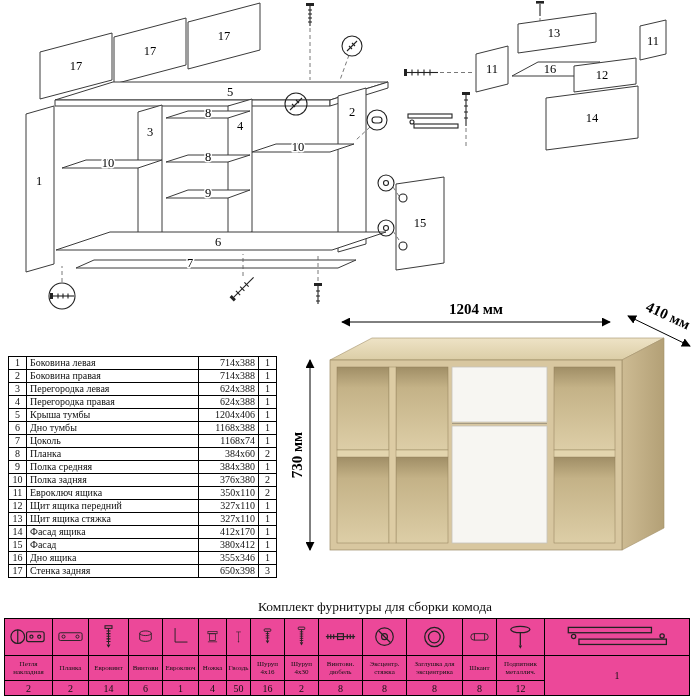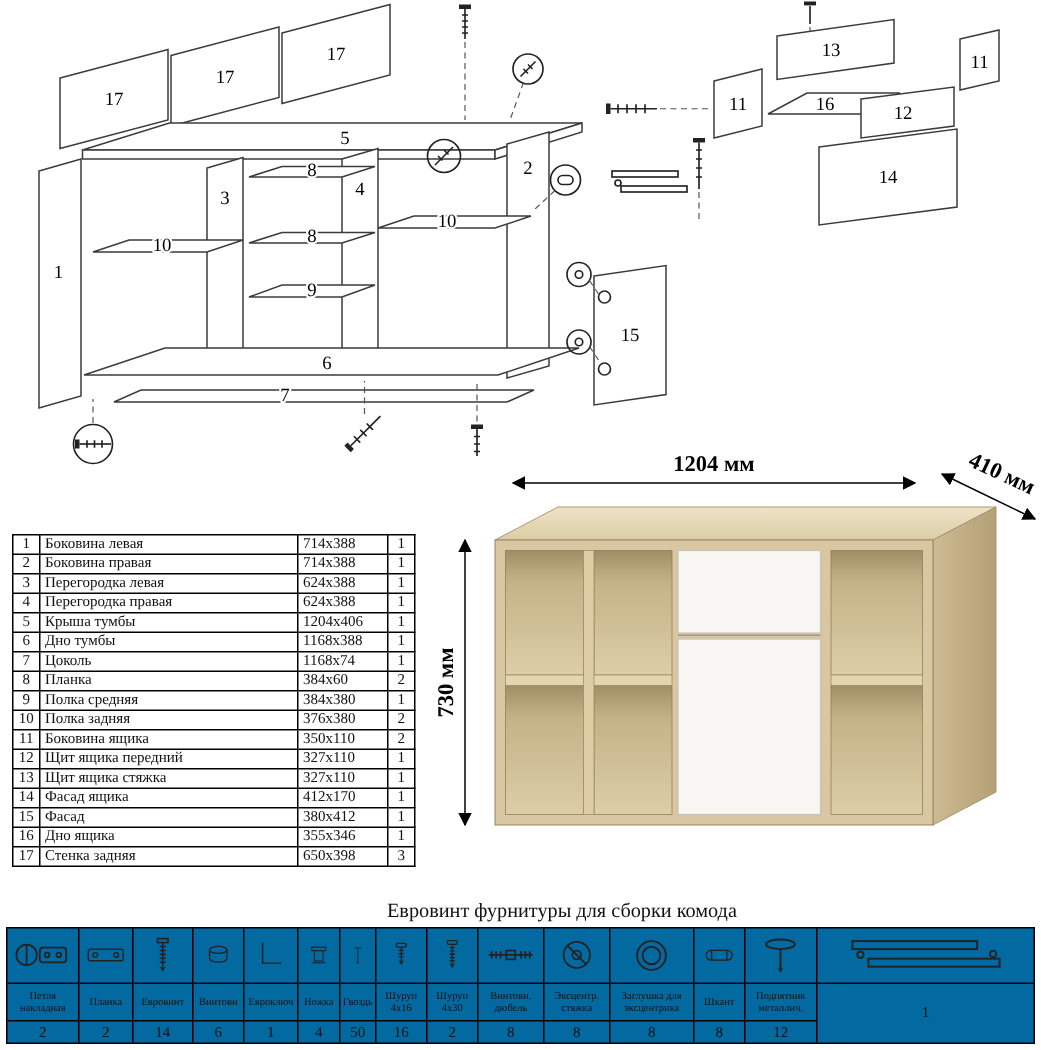--- a/index.html
+++ b/index.html
@@ -11,28 +11,28 @@
   .exploded .hw{stroke:#222;stroke-width:1.1;fill:none}
   .exploded .hwf{fill:#222;stroke:none}
   .exploded .dash{stroke:#555;stroke-width:.8;stroke-dasharray:4 3;fill:none}
   .exploded text{font-family:"Liberation Serif",serif;font-size:12.5px;fill:#000;text-anchor:middle;paint-order:stroke;stroke:#fff;stroke-width:3px;stroke-linejoin:round}
   
   .parts-table{position:absolute;left:8px;top:356px}
   .parts-table table{border-collapse:collapse}
   .parts-table td{border:1px solid #000;font-size:10px;line-height:12px;height:13px;padding:0 3px;white-space:nowrap}
   .c-num{width:18px;text-align:center}
   .c-name{width:172px}
-  .c-size{width:60px;text-align:left}
+  .c-size{width:60px;text-align:right}
   .c-qty{width:18px;text-align:center}
   
   .product{position:absolute;left:292px;top:300px}
   .product .dim{font-family:"Liberation Serif",serif;font-size:15px;font-weight:bold;fill:#000;text-anchor:middle}
   
   .hw-title{position:absolute;left:258px;top:599px;font-size:13.5px}
-  .hw-strip{position:absolute;left:4px;top:618px;width:686px;height:78px;display:flex;border:1px solid #000;background:#0369a1}
+  .hw-strip{position:absolute;left:4px;top:618px;width:686px;height:78px;display:flex;border:1px solid #000;background:#ec4899}
   .hw-col{border-right:1px solid #000;display:flex;flex-direction:column;min-width:0}
   .hw-col:last-child{border-right:none}
   .hw-iconbox{height:37px;border-bottom:1px solid #000;display:flex;align-items:center;justify-content:center;padding:2px}
   .hw-iconbox svg{max-width:100%;max-height:100%}
   .hw-iconbox svg *{fill:none;stroke:#222;stroke-width:1.2}
   .hw-iconbox svg .f{fill:#222;stroke:none}
   .hw-label{height:25px;border-bottom:1px solid #000;font-size:7px;line-height:8px;text-align:center;padding:1px;display:flex;align-items:center;justify-content:center;overflow:hidden}
   .hw-qty{flex:1;font-size:10px;display:flex;align-items:center;justify-content:center}
 </style>
 </head>
@@ -249,21 +249,21 @@
 
           <tr>
             <td class="c-num">10</td>
             <td class="c-name">Полка задняя</td>
             <td class="c-size">376x380</td>
             <td class="c-qty">2</td>
           </tr>
 
           <tr>
             <td class="c-num">11</td>
-            <td class="c-name">Боковина ящика</td>
+            <td class="c-name">Евроключ ящика</td>
             <td class="c-size">350x110</td>
             <td class="c-qty">2</td>
           </tr>
 
           <tr>
             <td class="c-num">12</td>
             <td class="c-name">Щит ящика передний</td>
             <td class="c-size">327x110</td>
             <td class="c-qty">1</td>
           </tr>
@@ -355,21 +355,21 @@
       <line x1="336" y1="16" x2="398" y2="46" stroke="#000" stroke-width="1" marker-start="url(#arr)" marker-end="url(#arr)"></line>
       <text class="dim" transform="translate(374,20) rotate(25)">410 мм</text>
     </g>
 
     <g>
       <line x1="18" y1="60" x2="18" y2="250" stroke="#000" stroke-width="1" marker-start="url(#arr)" marker-end="url(#arr)"></line>
       <text class="dim" transform="translate(10,155) rotate(-90)">730 мм</text>
     </g>
   </svg>
 
-  <div class="hw-title">Евровинт фурнитуры для сборки комода</div>
+  <div class="hw-title">Комплект фурнитуры для сборки комода</div>
 
   <div class="hw-strip">
 
     <div class="hw-col" style="flex:0 0 48px">
       <div class="hw-iconbox">
         <svg viewBox="0 0 44 30">
             <circle cx="11" cy="15" r="7"></circle>
             <line x1="11" y1="8" x2="11" y2="22"></line>
             <rect x="20" y="10" width="18" height="10" rx="2"></rect>
             <circle cx="25" cy="15" r="1.6"></circle>

